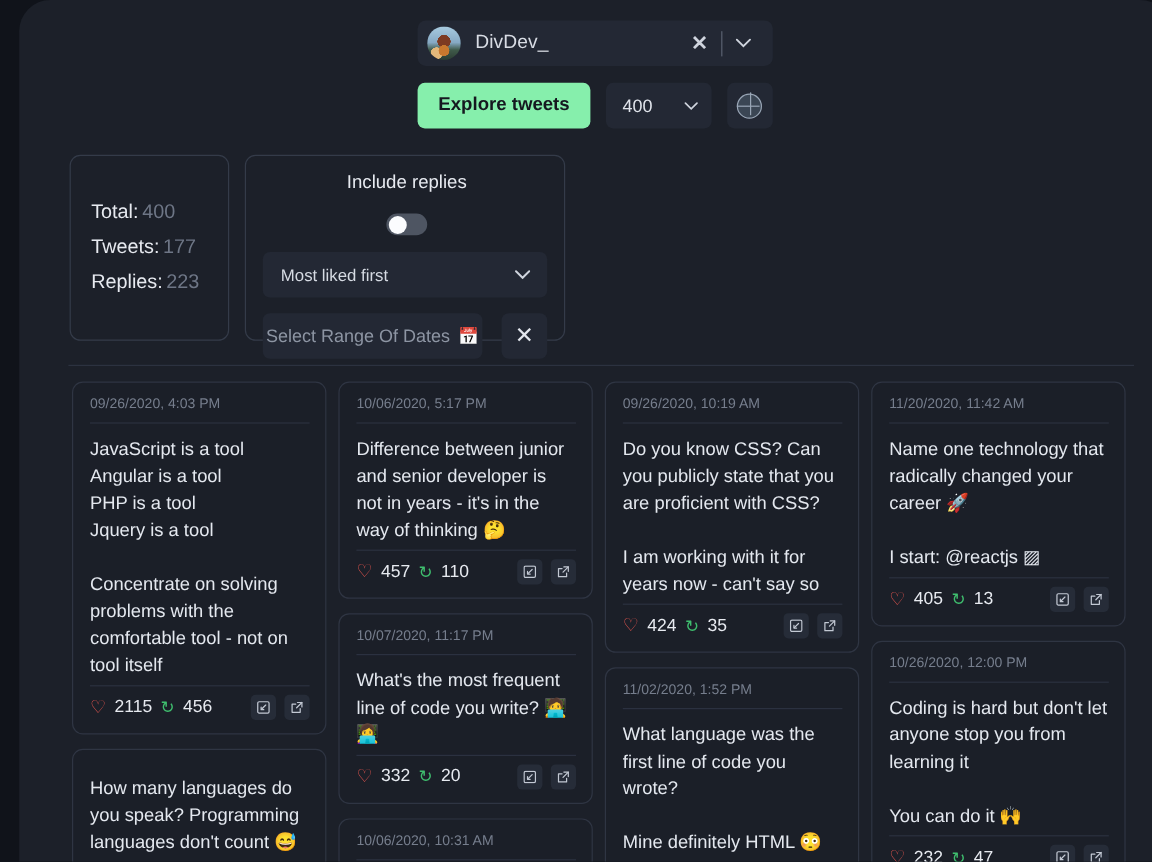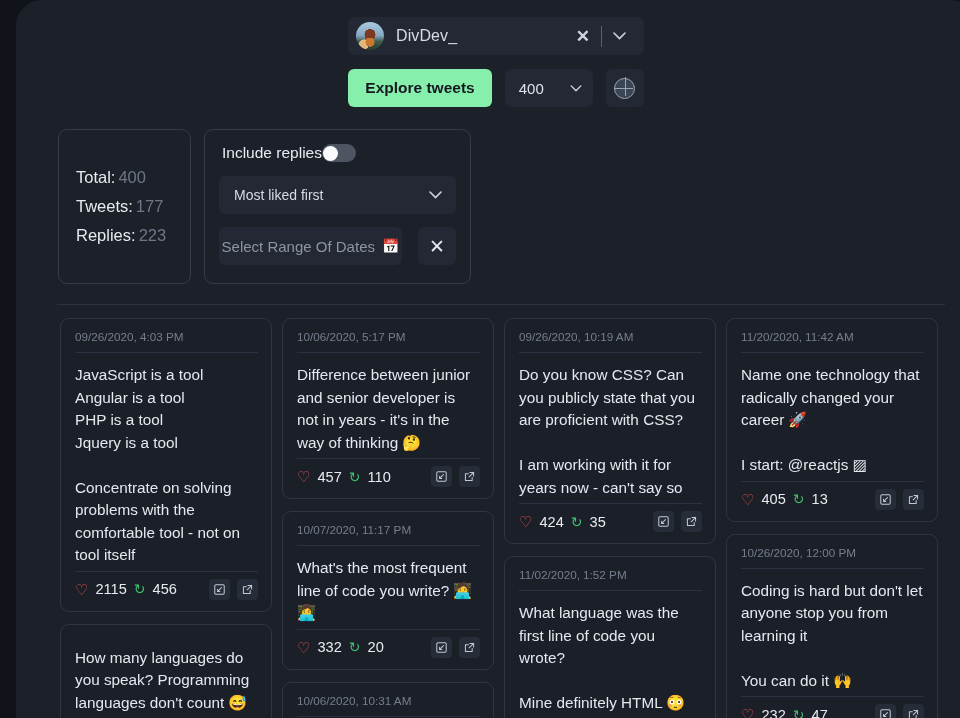--- a/index.html
+++ b/index.html
@@ -169,22 +169,23 @@
 
   .filter-panel {
     width: 267px;
     height: 155px;
     padding: 14px 14px 0 14px;
     box-sizing: border-box;
   }
   .incl-row {
     display: flex;
     align-items: center;
-    gap: 0;
+    gap: 16px;
     padding-left: 3px;
+    flex-direction: column;
   }
   .incl-label { color: #e7eaf0; font-size: 15.5px; }
   .toggle {
     width: 34px; height: 18px;
     border-radius: 10px;
     background: #4e5562;
     position: relative;
     cursor: pointer;
   }
   .toggle .knob {

